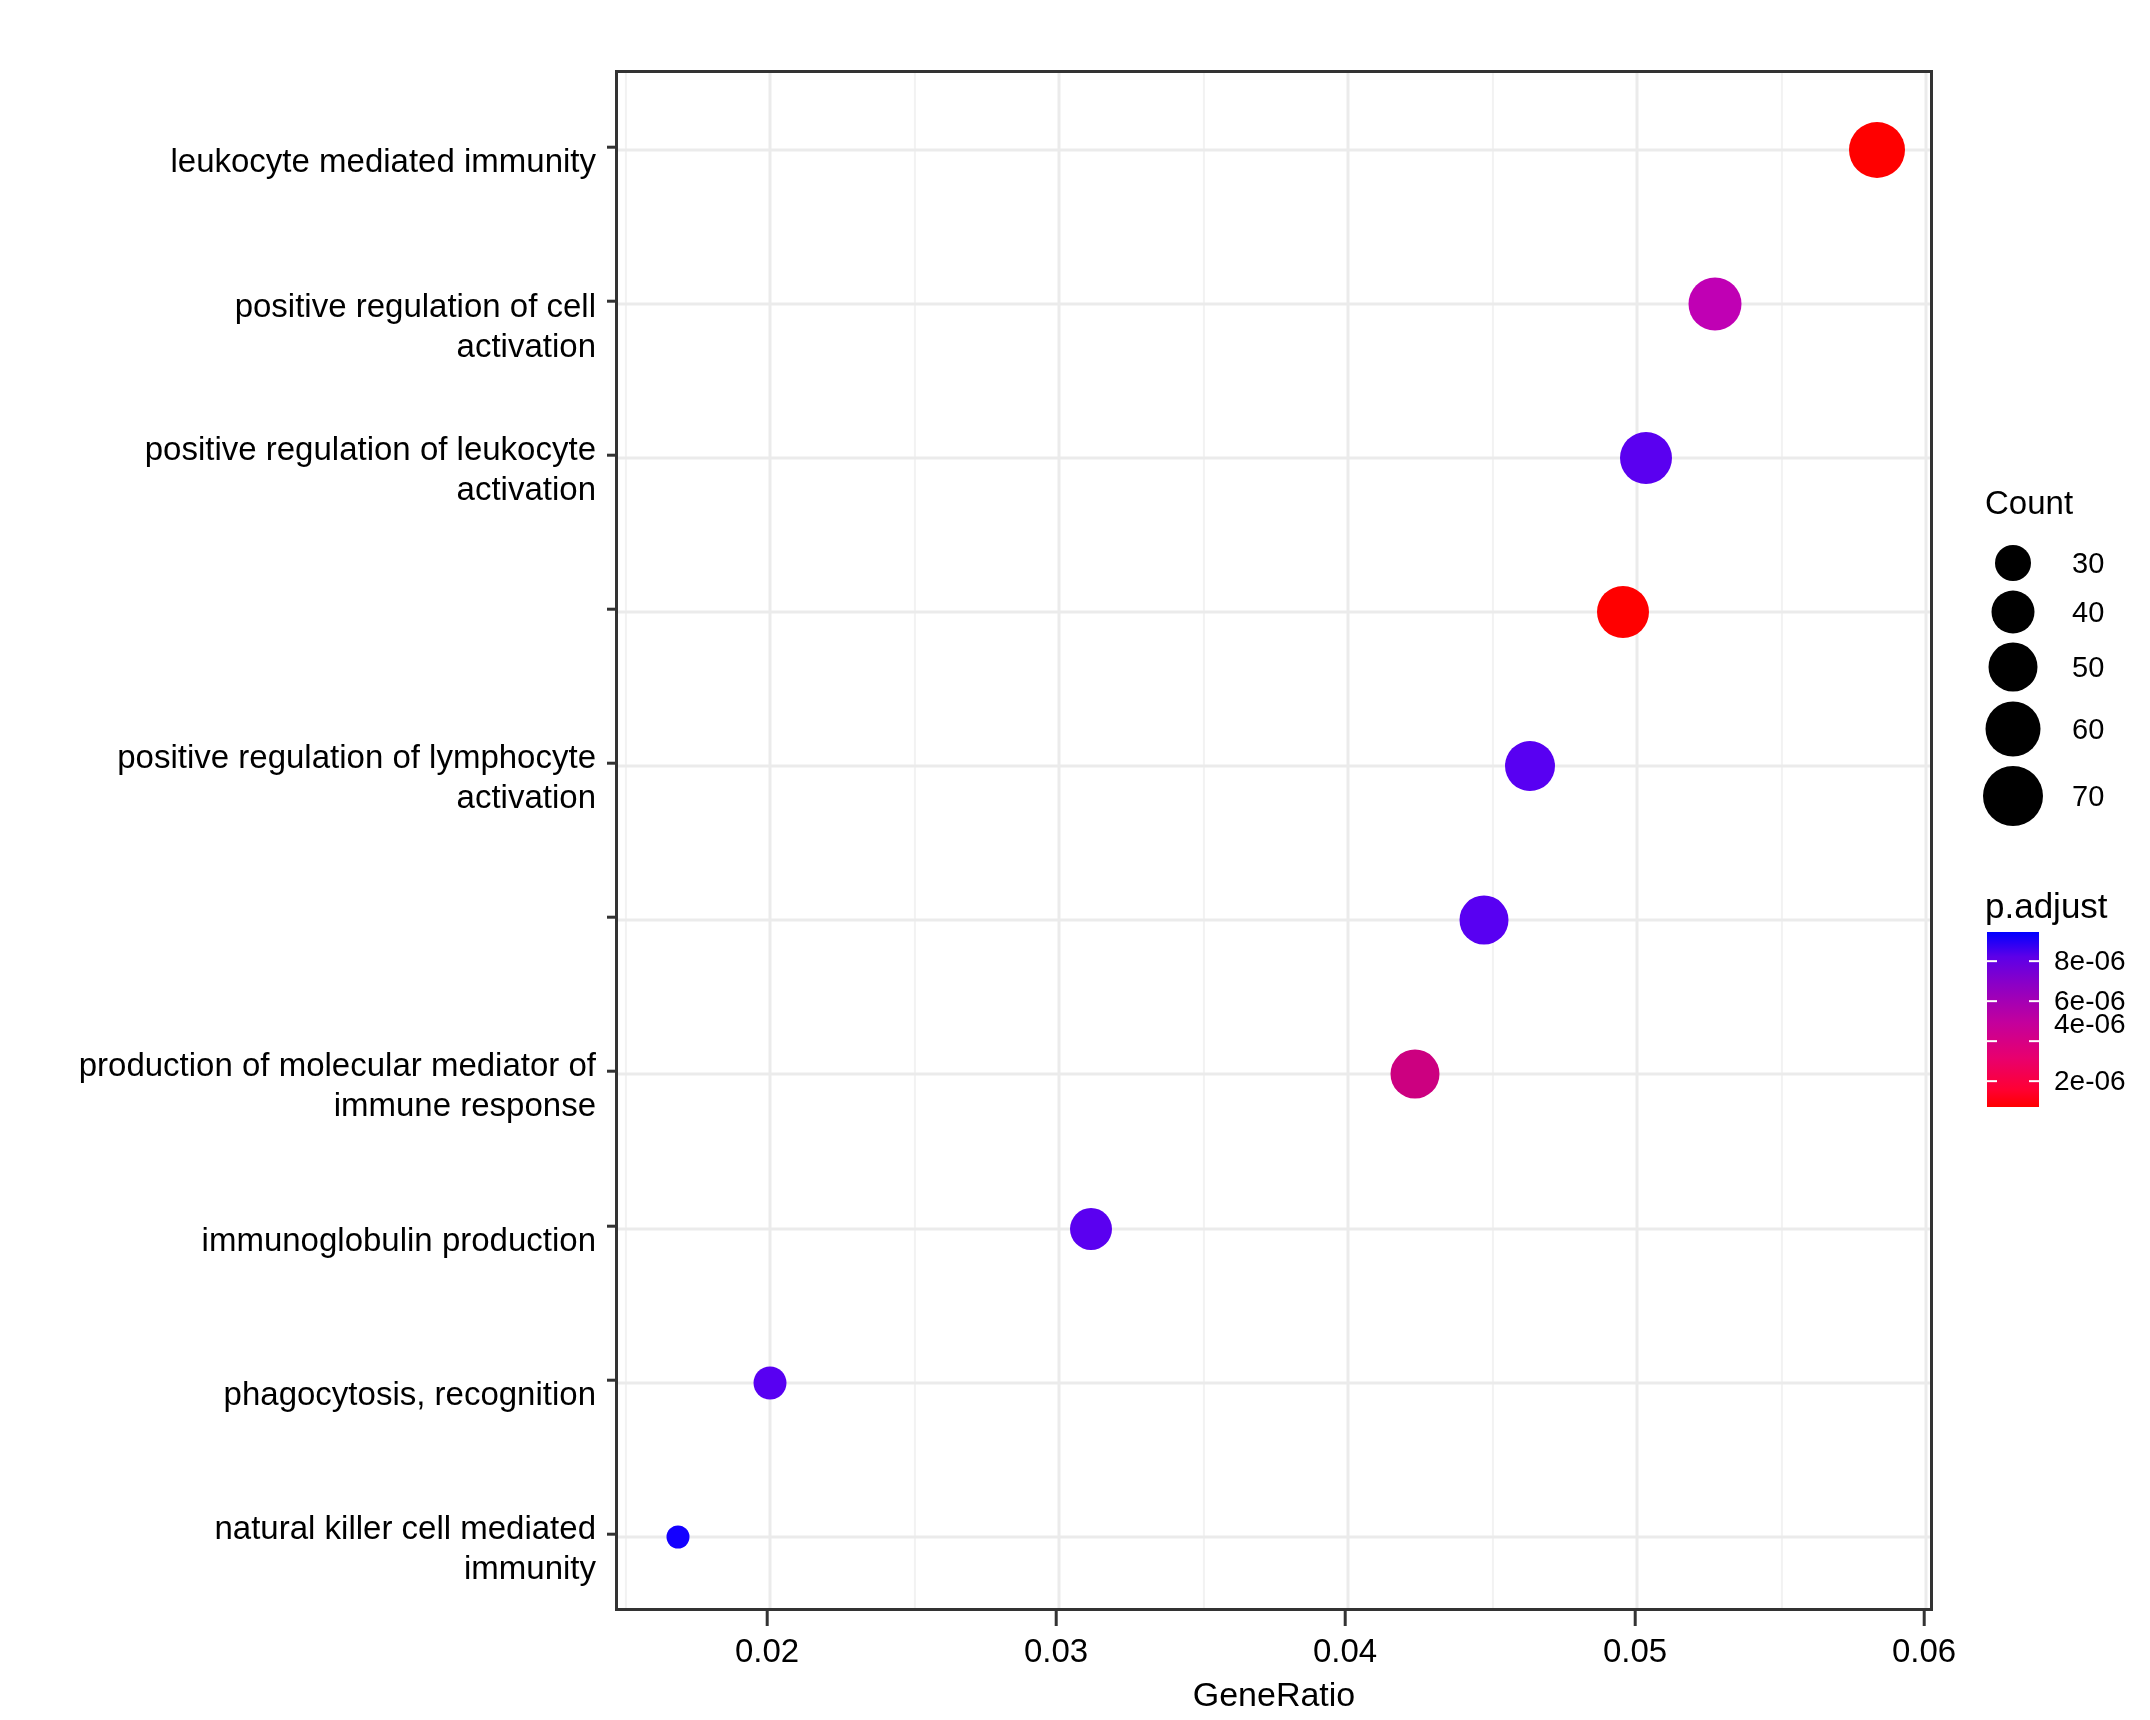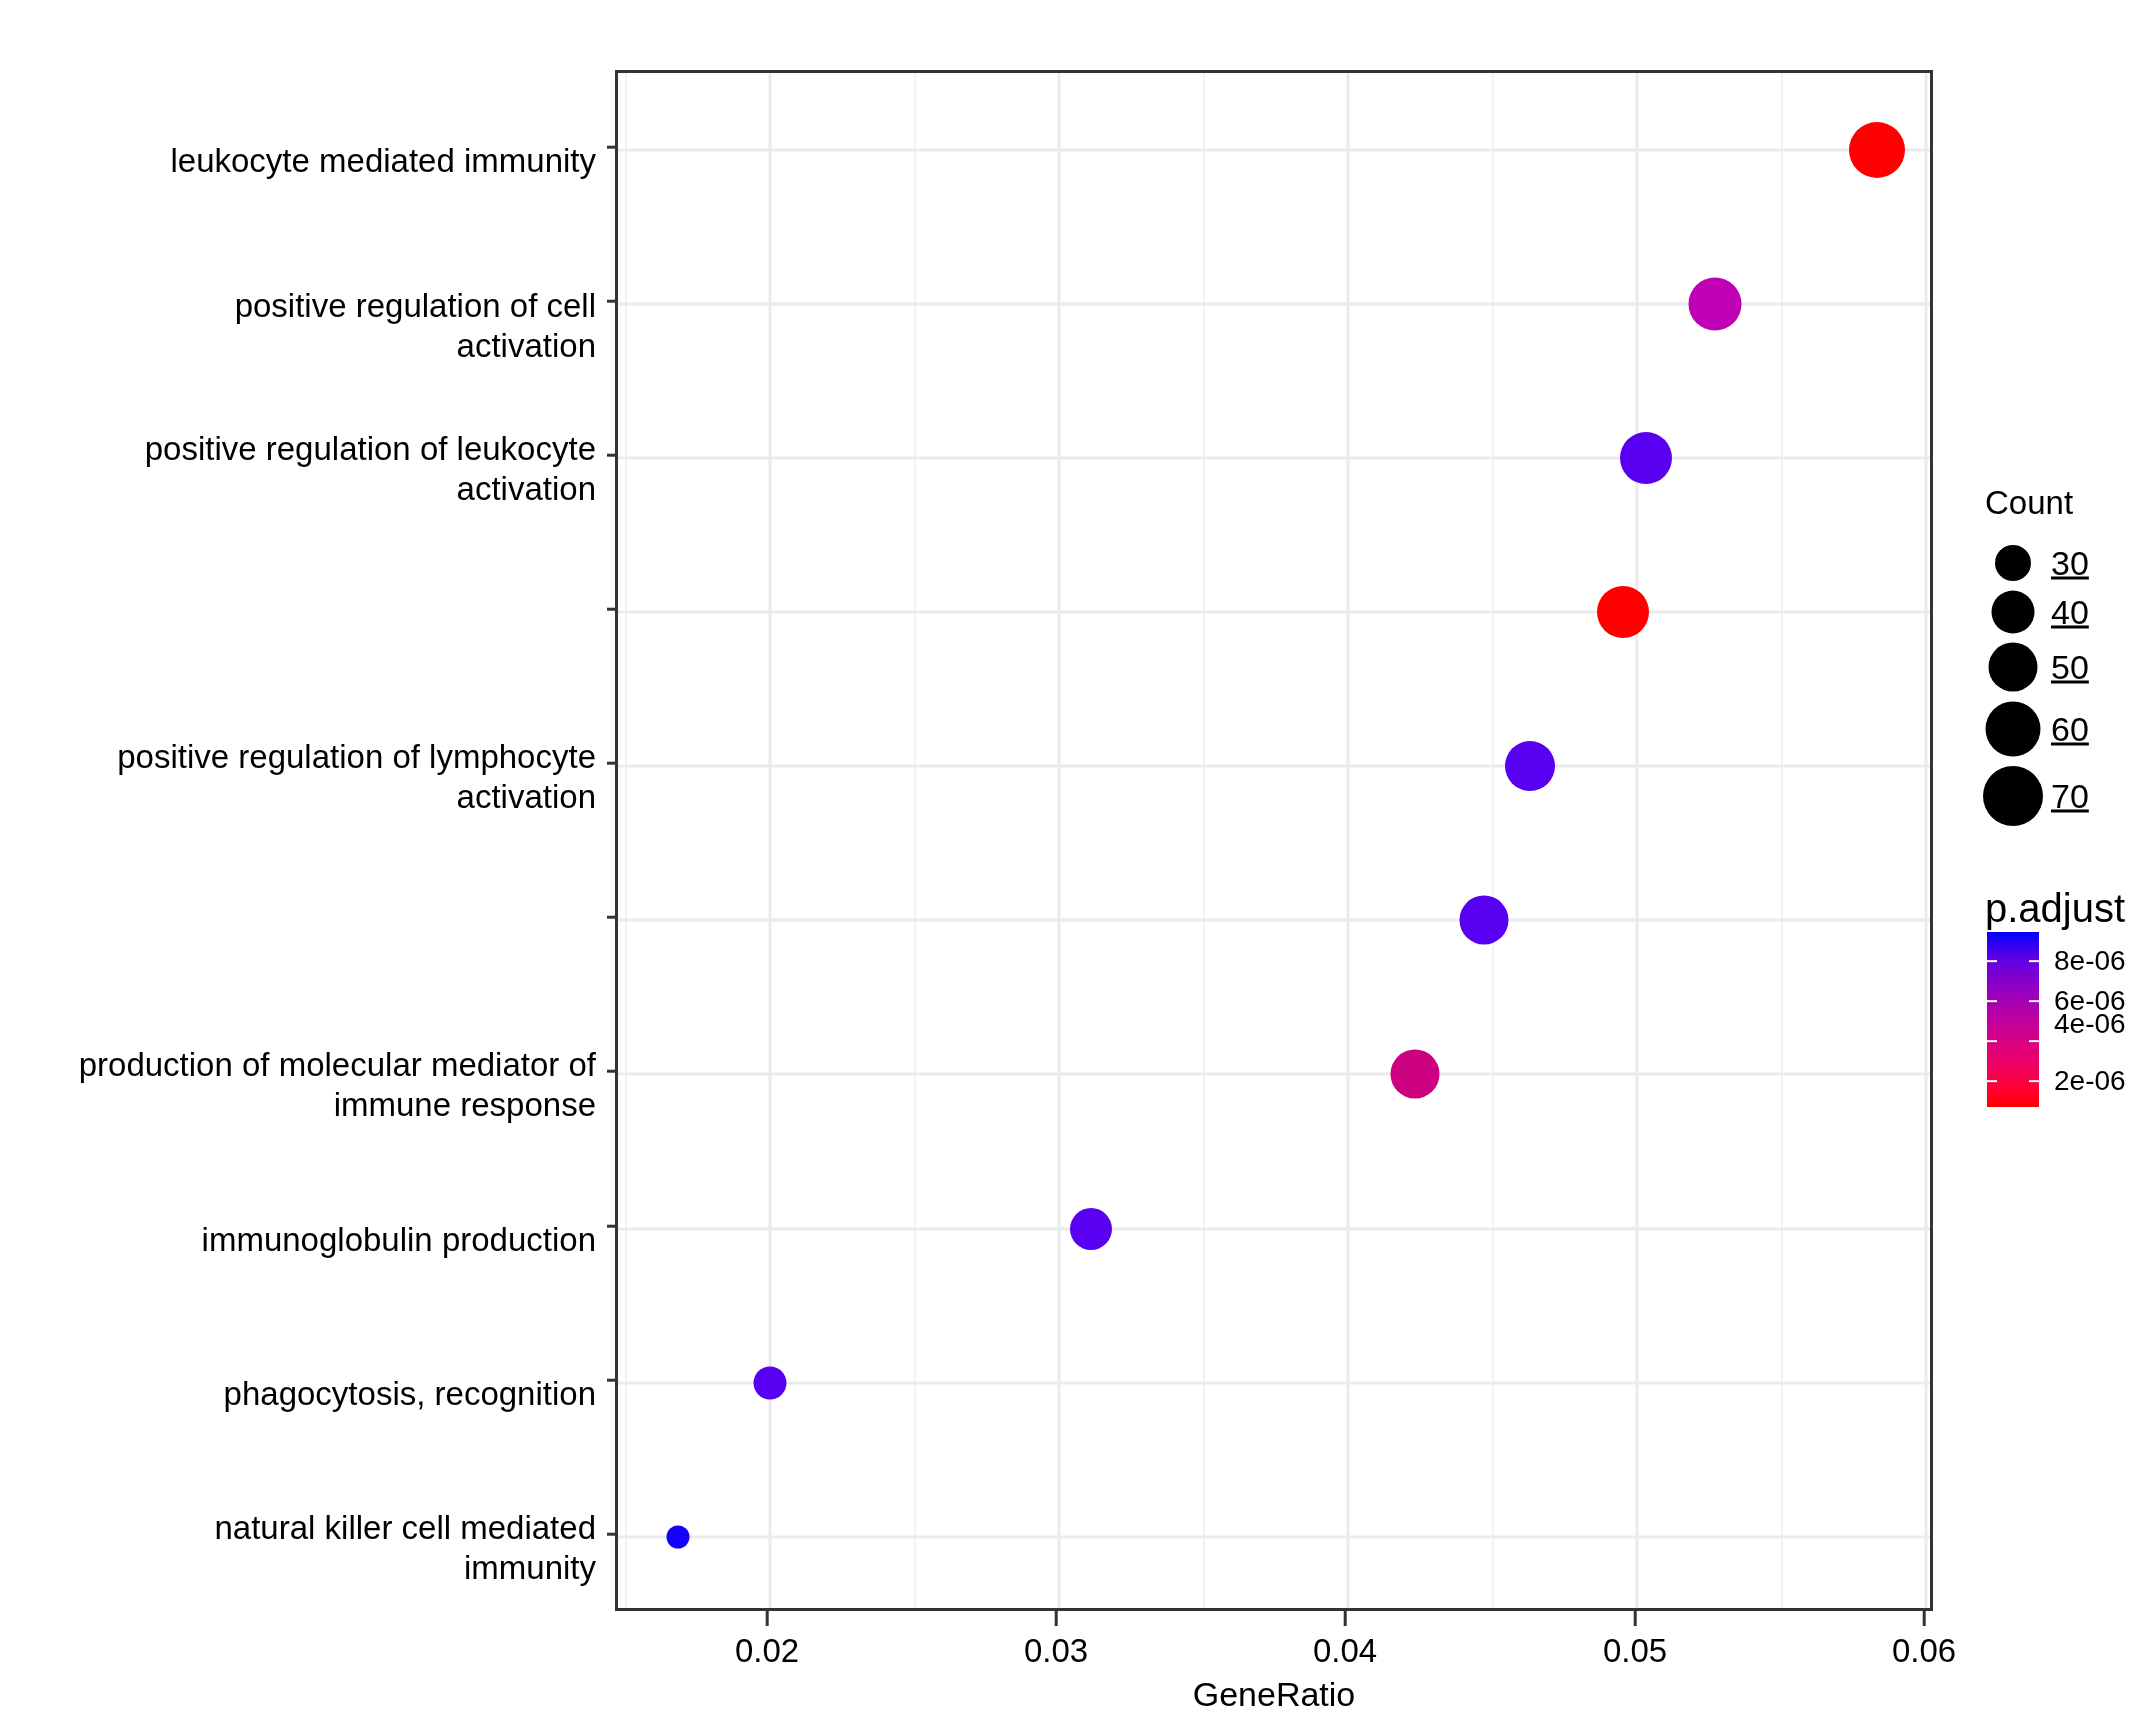--- a/index.html
+++ b/index.html
@@ -113,34 +113,33 @@
   }
   .size-key {
     position:absolute;
     left:52px;
     background:#000000;
     border-radius:50%;
     transform:translate(-50%,-50%);
   }
   .size-lbl {
     position:absolute;
-    left:90px;
-    font-size:34px;
+    left:111px;
+    font-size:29px;
     transform:translateY(-50%);
     white-space:nowrap;
-    text-decoration:underline;
   }
 
   #legend-color {
     position:absolute;
     left:1961px; top:886px;
     width:185px;
   }
   #legend-color-title {
-    font-size:40px;
+    font-size:35px;
     margin:0 0 13px 24px;
   }
   #colorbar {
     position:absolute;
     left:26px; top:46px;
     width:52px; height:175px;
     background:linear-gradient(to bottom, #0000ff 0%, #5c00e8 14%, #8c00c6 30%, #c4009c 52%, #e8006e 72%, #ff0033 90%, #ff0000 100%);
   }
   .cb-tick-l, .cb-tick-r {
     position:absolute;

